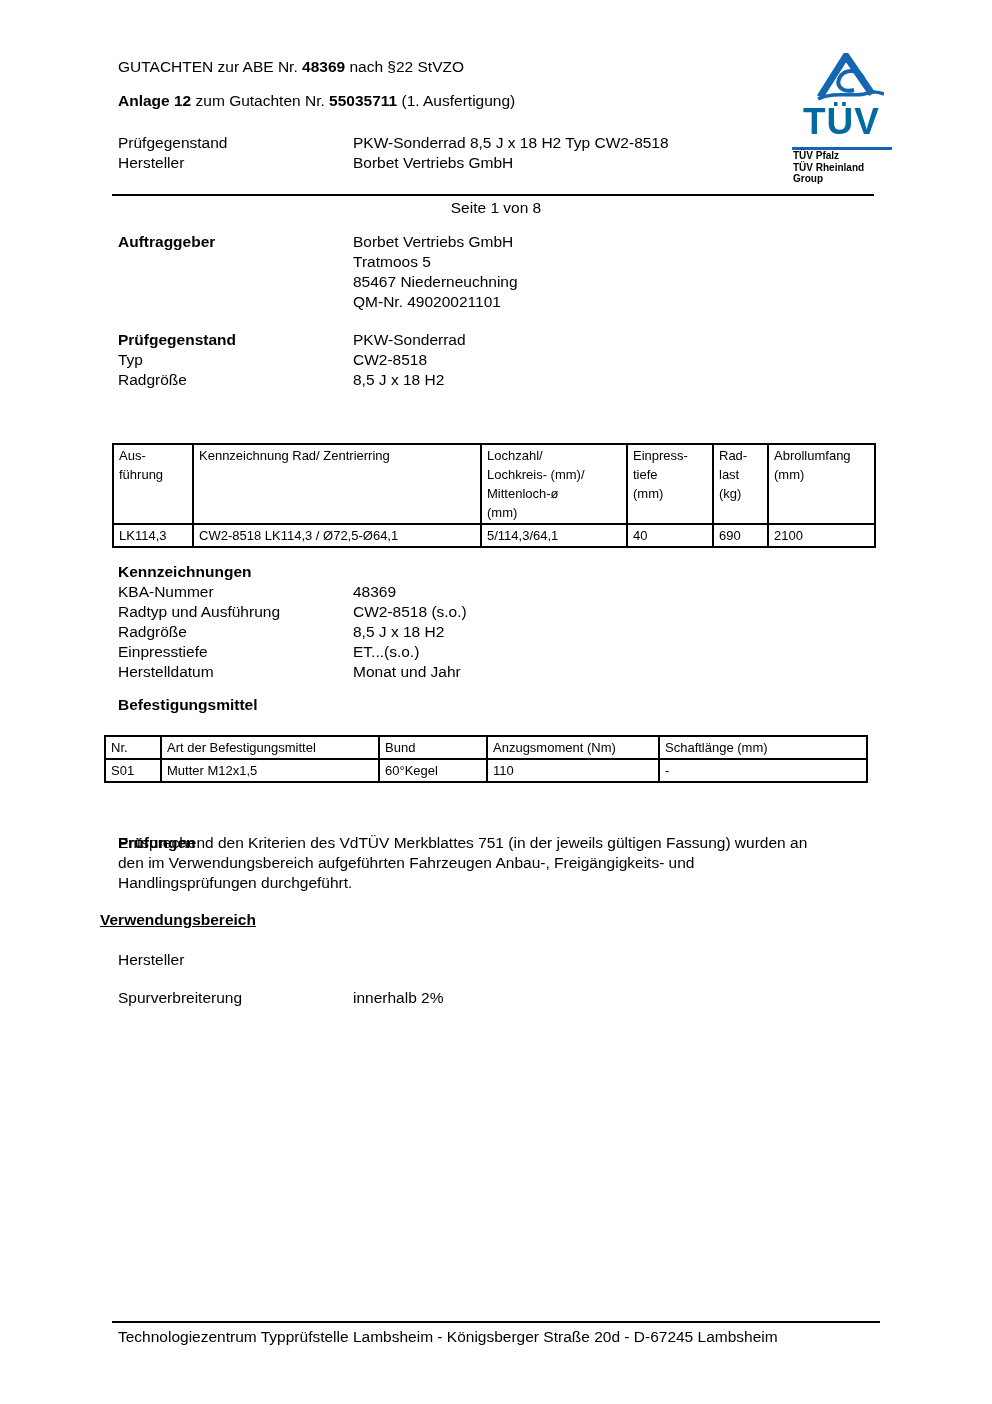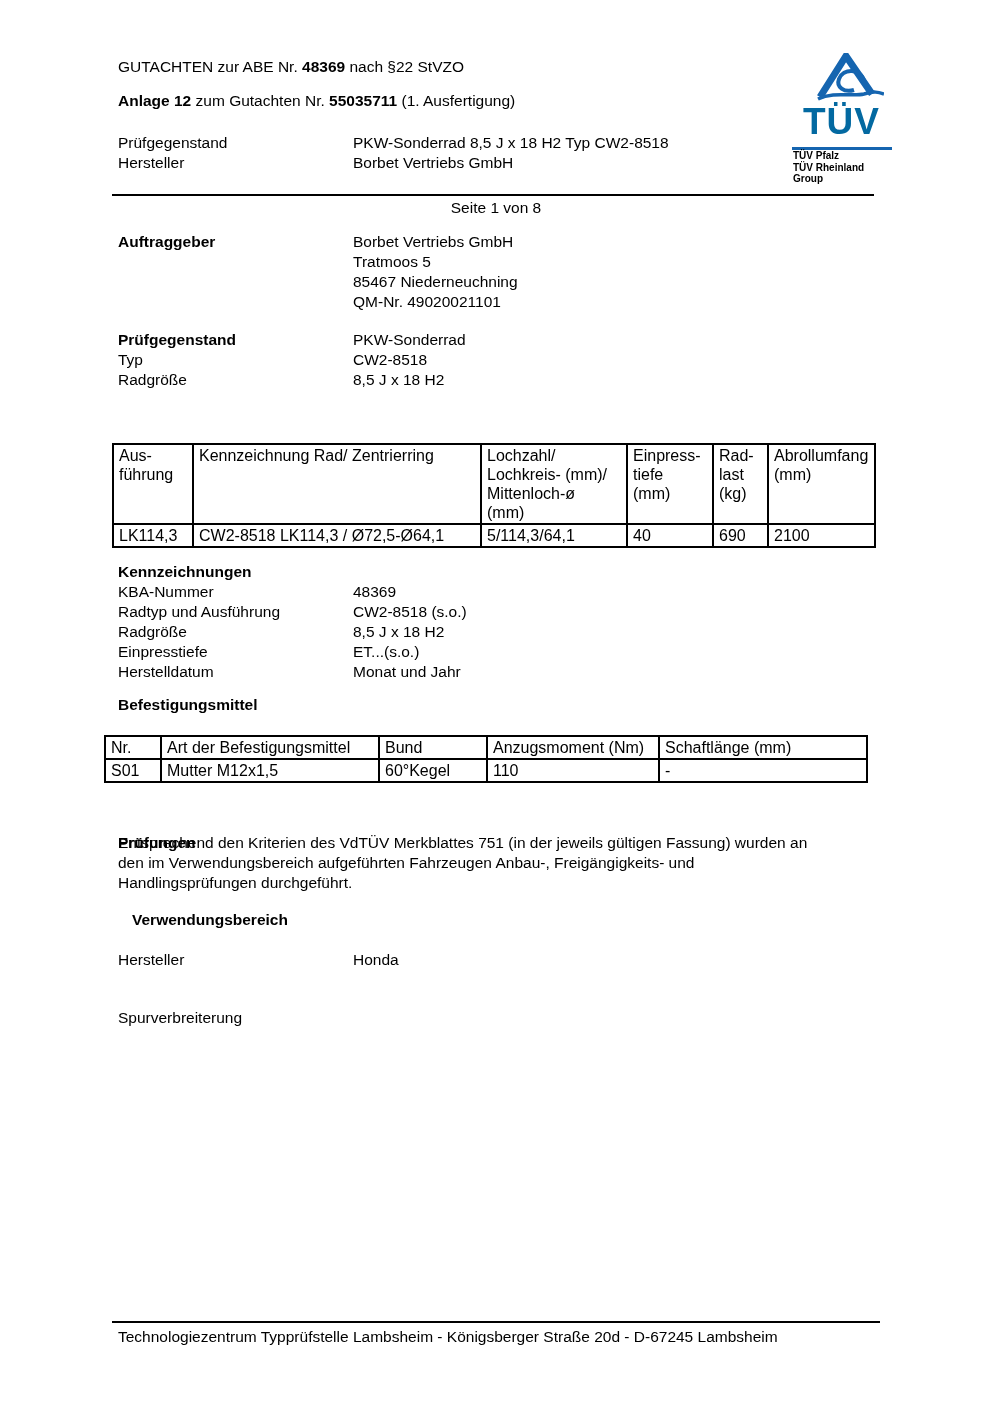--- a/index.html
+++ b/index.html
@@ -39,33 +39,33 @@
   #header-line1 { top: 57px; left: 118px; }
   #header-line2 { top: 91px; left: 118px; }
 
   #auftraggeber { top: 232px; left: 118px; width: 760px; }
   #pruefgegenstand { top: 330px; left: 118px; width: 760px; }
 
   table { border-collapse: collapse; table-layout: fixed; }
   th, td {
     border: 2px solid #000; font-weight: normal; text-align: left;
     vertical-align: top; padding: 1px 5px; line-height: 19px;
-    font-size: 16px; white-space: pre-line; overflow: hidden;
+    font-size: 13px; white-space: pre-line; overflow: hidden;
   }
   #spec-table { top: 443px; left: 112px; width: 762px; }
   #fastener-table { top: 735px; left: 104px; width: 762px; }
 
   #kennz-title { top: 562px; left: 118px; }
   #kennz-rows { top: 582px; left: 118px; width: 760px; }
   #befest-title { top: 695px; left: 118px; }
   #pruef-title { top: 833px; left: 118px; }
   #pruef-text { top: 833px; left: 118px; width: 790px; }
-  #verw-title { top: 910px; left: 132px; }
+  #verw-title { top: 910px; left: 100px; text-decoration: underline; }
   #verw-row1 { top: 950px; left: 118px; width: 760px; }
-  #verw-row2 { top: 988px; left: 118px; width: 760px; margin-top: 20px; }
+  #verw-row2 { top: 988px; left: 118px; width: 760px; }
 
   #footer { top: 1321px; left: 112px; width: 768px; border-top: 2px solid #000; padding: 4px 0 0 6px; }
 </style>
 </head>
 <body>
 
 <div class="abs" id="header-line1"><span>GUTACHTEN zur ABE Nr. </span><span class="b">48369</span><span> nach §22 StVZO</span></div>
 
 <div class="abs" id="header-line2"><span class="b">Anlage 12</span><span> zum Gutachten Nr. </span><span class="b">55035711</span><span> (1. Ausfertigung)</span></div>
 
@@ -208,21 +208,21 @@
   </table>
 
 <div class="abs b" id="pruef-title">Prüfungen</div>
 <div class="abs pre" id="pruef-text">Entsprechend den Kriterien des VdTÜV Merkblattes 751 (in der jeweils gültigen Fassung) wurden an
 den im Verwendungsbereich aufgeführten Fahrzeugen Anbau-, Freigängigkeits- und
 Handlingsprüfungen durchgeführt.</div>
 
 <div class="abs b" id="verw-title">Verwendungsbereich</div>
 <div class="abs kv" id="verw-row1">
   <div class="k">Hersteller</div>
-  <div class="v">Honda</div>
 </div>
 <div class="abs kv" id="verw-row2">
   <div class="k">Spurverbreiterung</div>
+  <div class="v">innerhalb 2%</div>
 </div>
 
 <div class="abs" id="footer">
   <span>Technologiezentrum Typprüfstelle Lambsheim - Königsberger Straße 20d - D-67245 Lambsheim</span>
 </div>
 
 </body></html>

